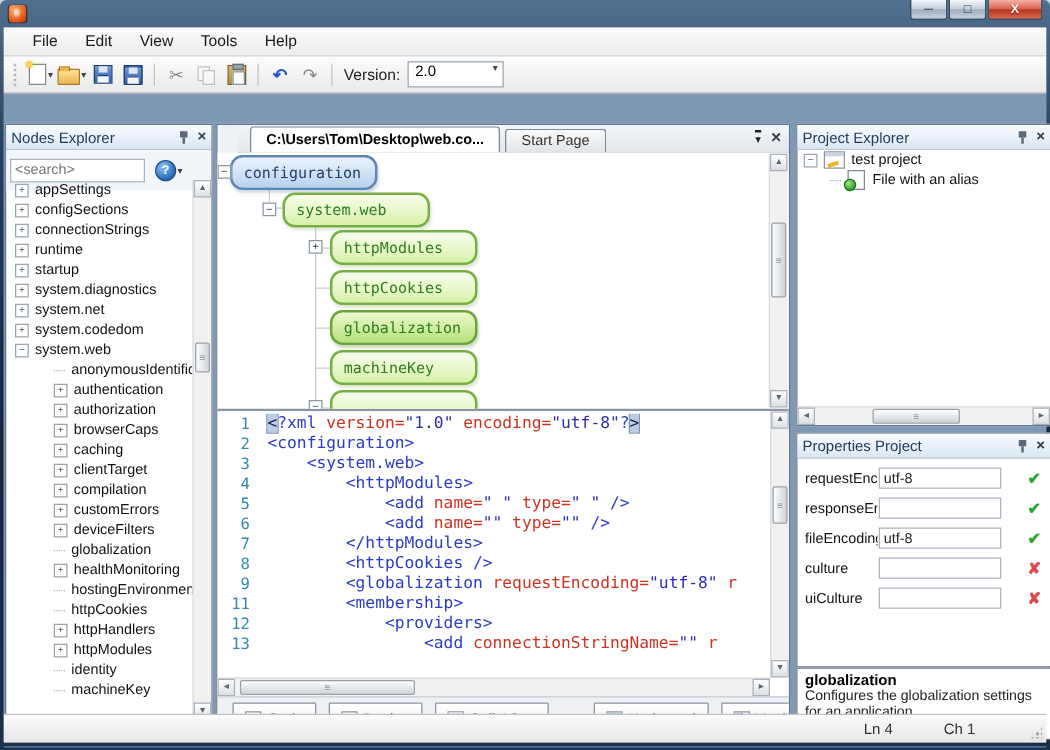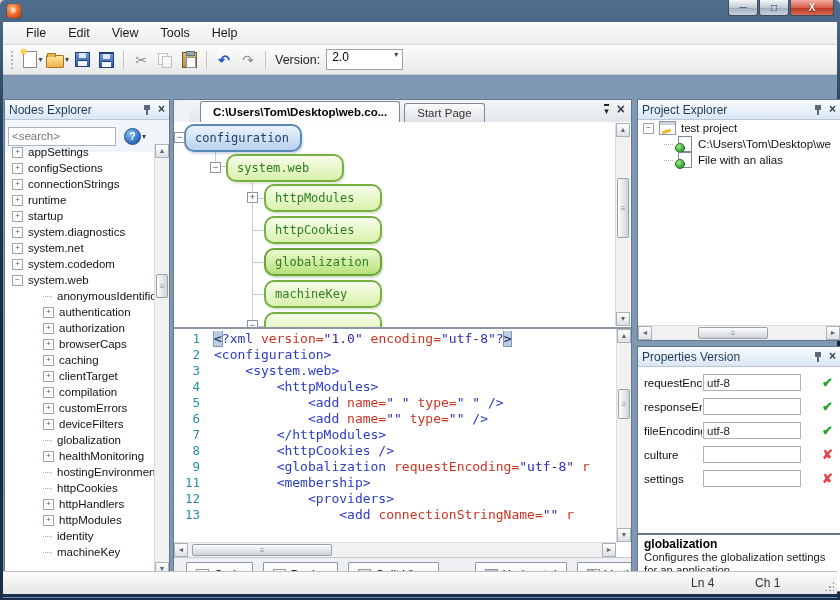--- a/index.html
+++ b/index.html
@@ -443,39 +443,34 @@
         <div id="proj-tree">
           <div class="prow" style="padding-left:5px;">
             <span class="texp">−</span>
             <span class="ic-proj"></span>
             <span>test project</span>
           </div>
           <div id="proj-files">
               <div class="prow" style="padding-left: 26px;">
                 <span class="tstub"></span>
                 <span class="ic-file"></span>
-                <span>C:\Users\Tom\Desktop\we</span>
-              </div>
-              <div class="prow" style="padding-left: 26px;">
-                <span class="tstub"></span>
-                <span class="ic-file"></span>
                 <span>File with an alias</span>
               </div>
             </div>
         </div>
         <div class="sb-h" style="left:0;right:0;bottom:0;">
           <div class="sb-btn" style="left:0;">◄</div>
           <div class="sb-thumb" style="top:1px;bottom:1px;left:60px;width:70px;">≡</div>
           <div class="sb-btn" style="right:0;">►</div>
         </div>
       </div>
 
       <div class="panel" id="props-panel">
         <div class="phead">
-          <span>Properties Version</span>
+          <span>Properties Project</span>
           <span class="sp"></span>
           <span class="pin-icon"></span>
           <span class="x-icon">×</span>
         </div>
         <div id="prop-rows" style="padding-top:4px;">
             <div class="prop-row">
               <span class="prop-label">requestEncoding</span>
               <input class="prop-input" value="utf-8" style="">
               <span class="prop-status st-ok">✔</span>
             </div>
@@ -488,21 +483,21 @@
               <span class="prop-label">fileEncoding</span>
               <input class="prop-input" value="utf-8" style="">
               <span class="prop-status st-ok">✔</span>
             </div>
             <div class="prop-row">
               <span class="prop-label">culture</span>
               <input class="prop-input" value="" style="">
               <span class="prop-status st-error">✘</span>
             </div>
             <div class="prop-row">
-              <span class="prop-label">settings</span>
+              <span class="prop-label">uiCulture</span>
               <input class="prop-input" value="" style="">
               <span class="prop-status st-error">✘</span>
             </div>
           </div>
       </div>
 
       <div class="panel" id="desc-panel">
         <div id="desc-title">globalization</div>
         <div id="desc-text">Configures the globalization settings for an application.</div>
         <div id="desc-link">msdn</div>

